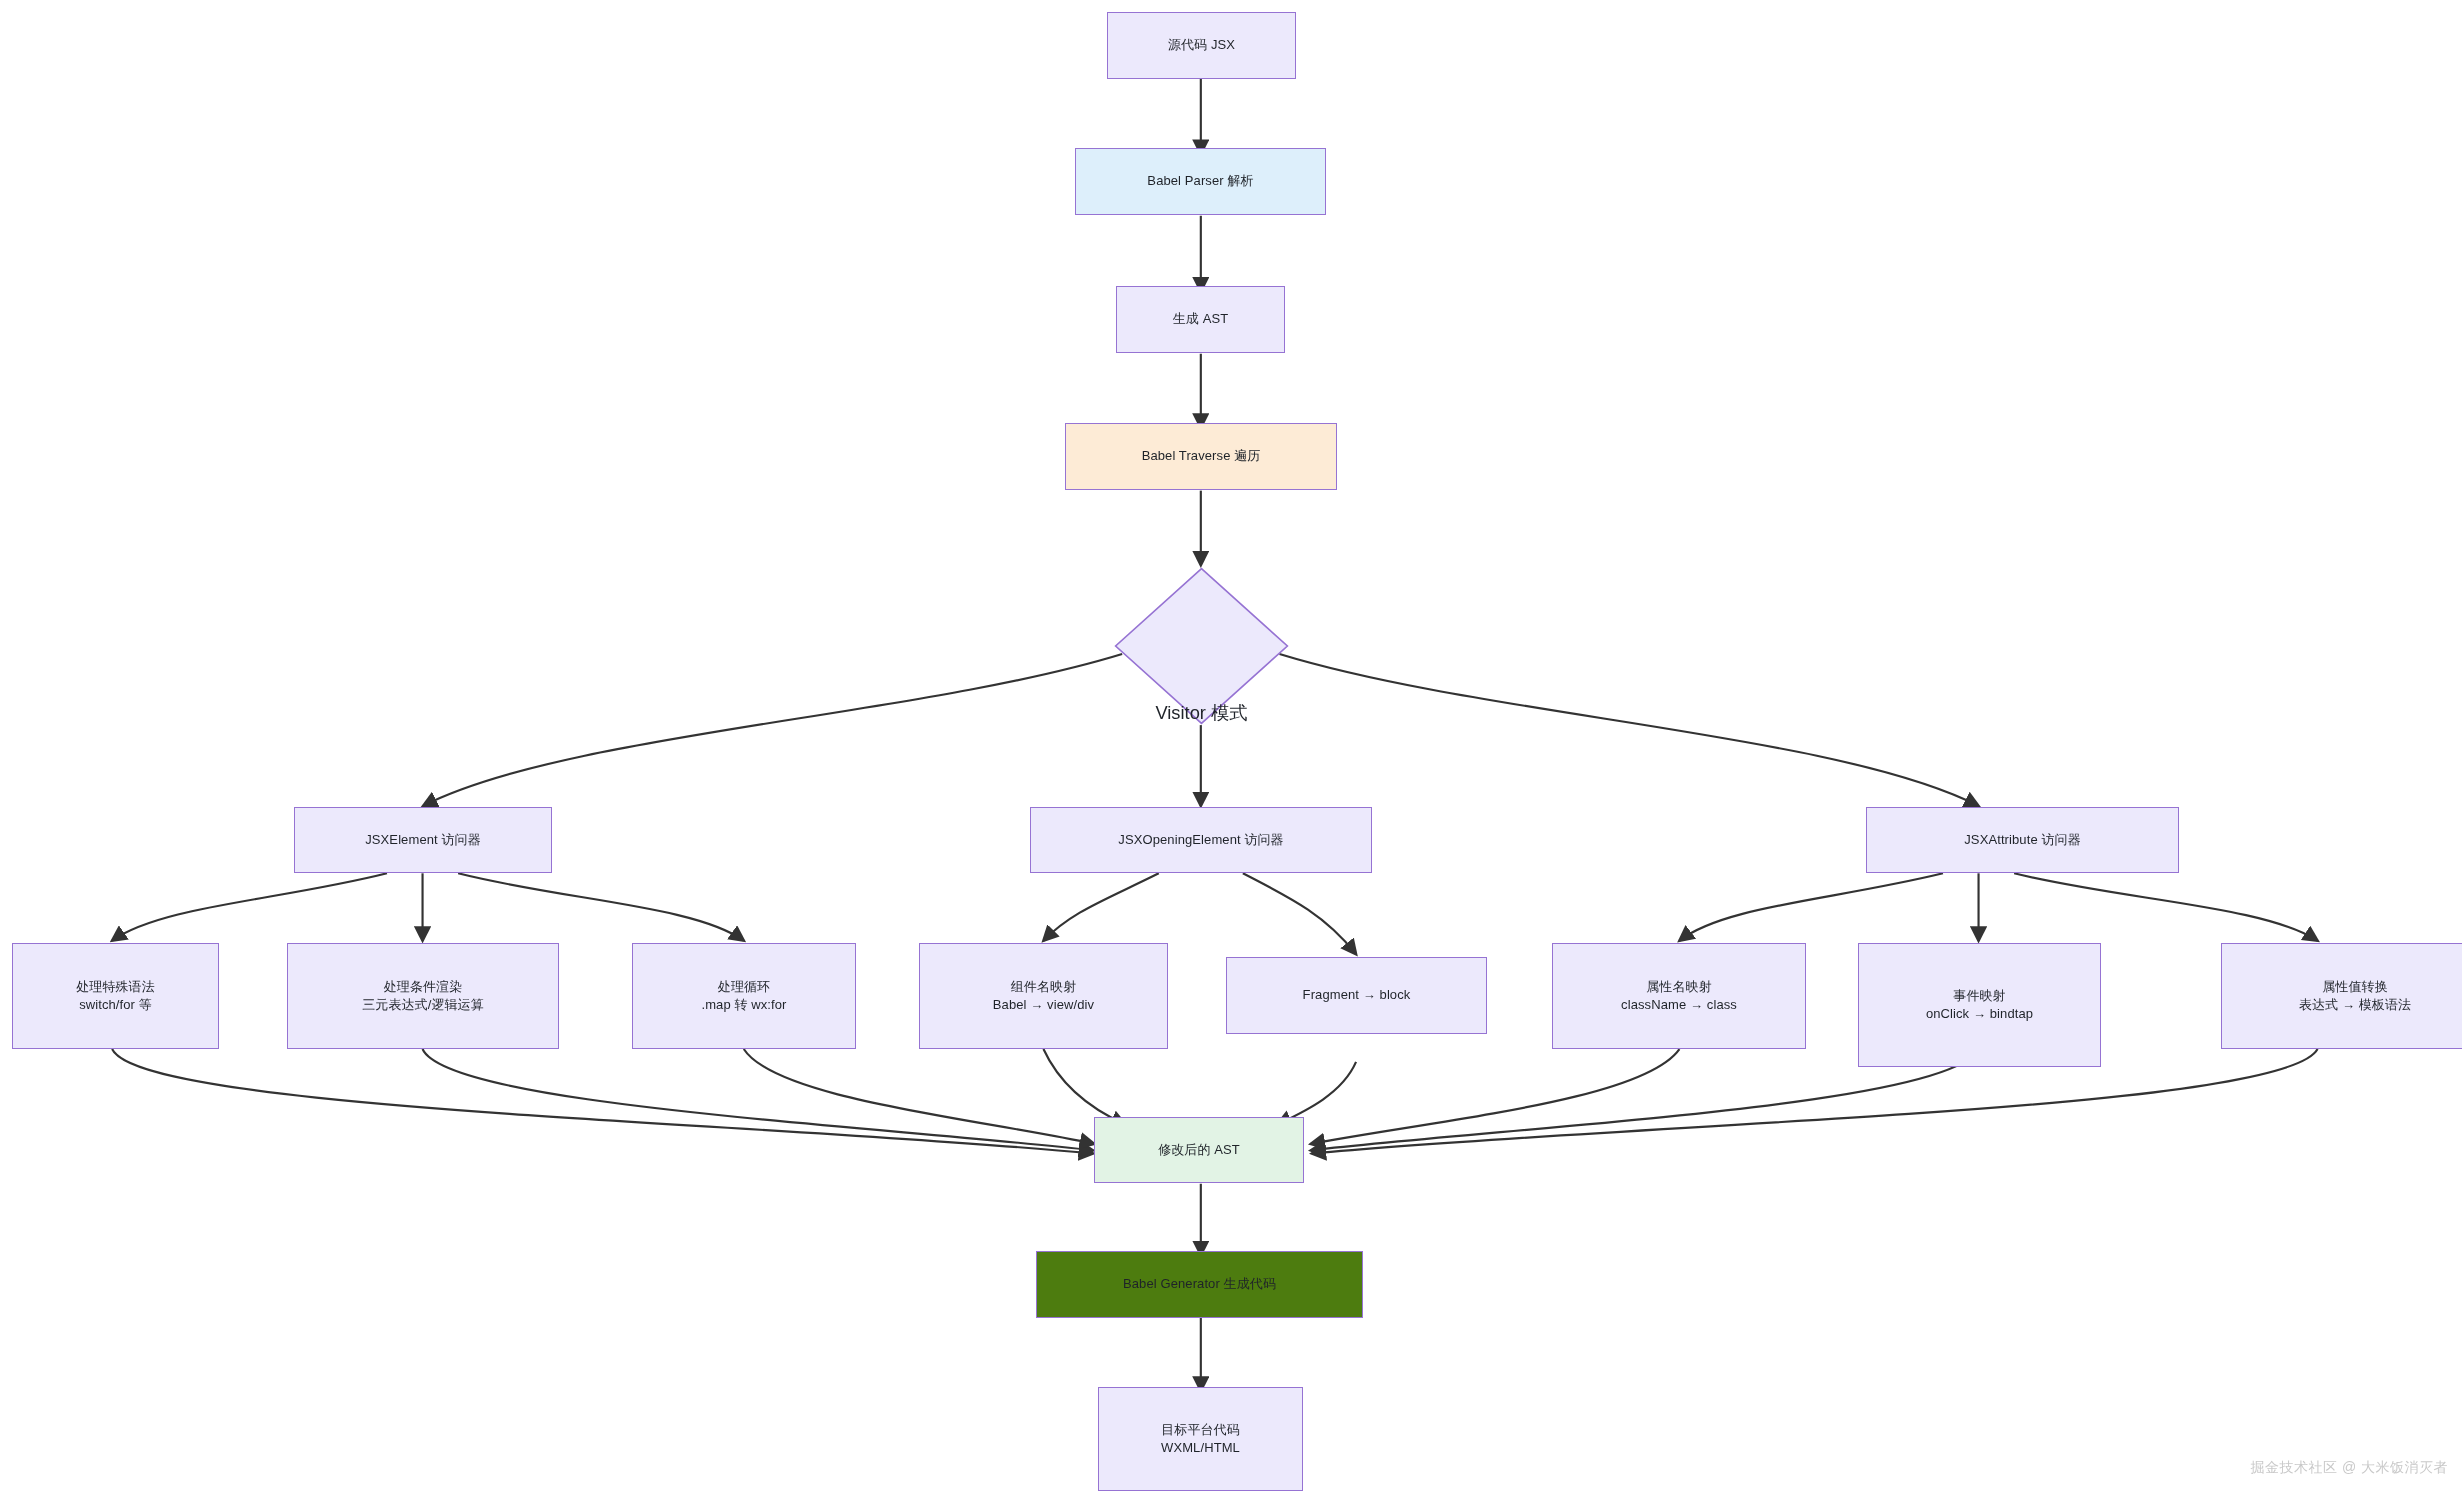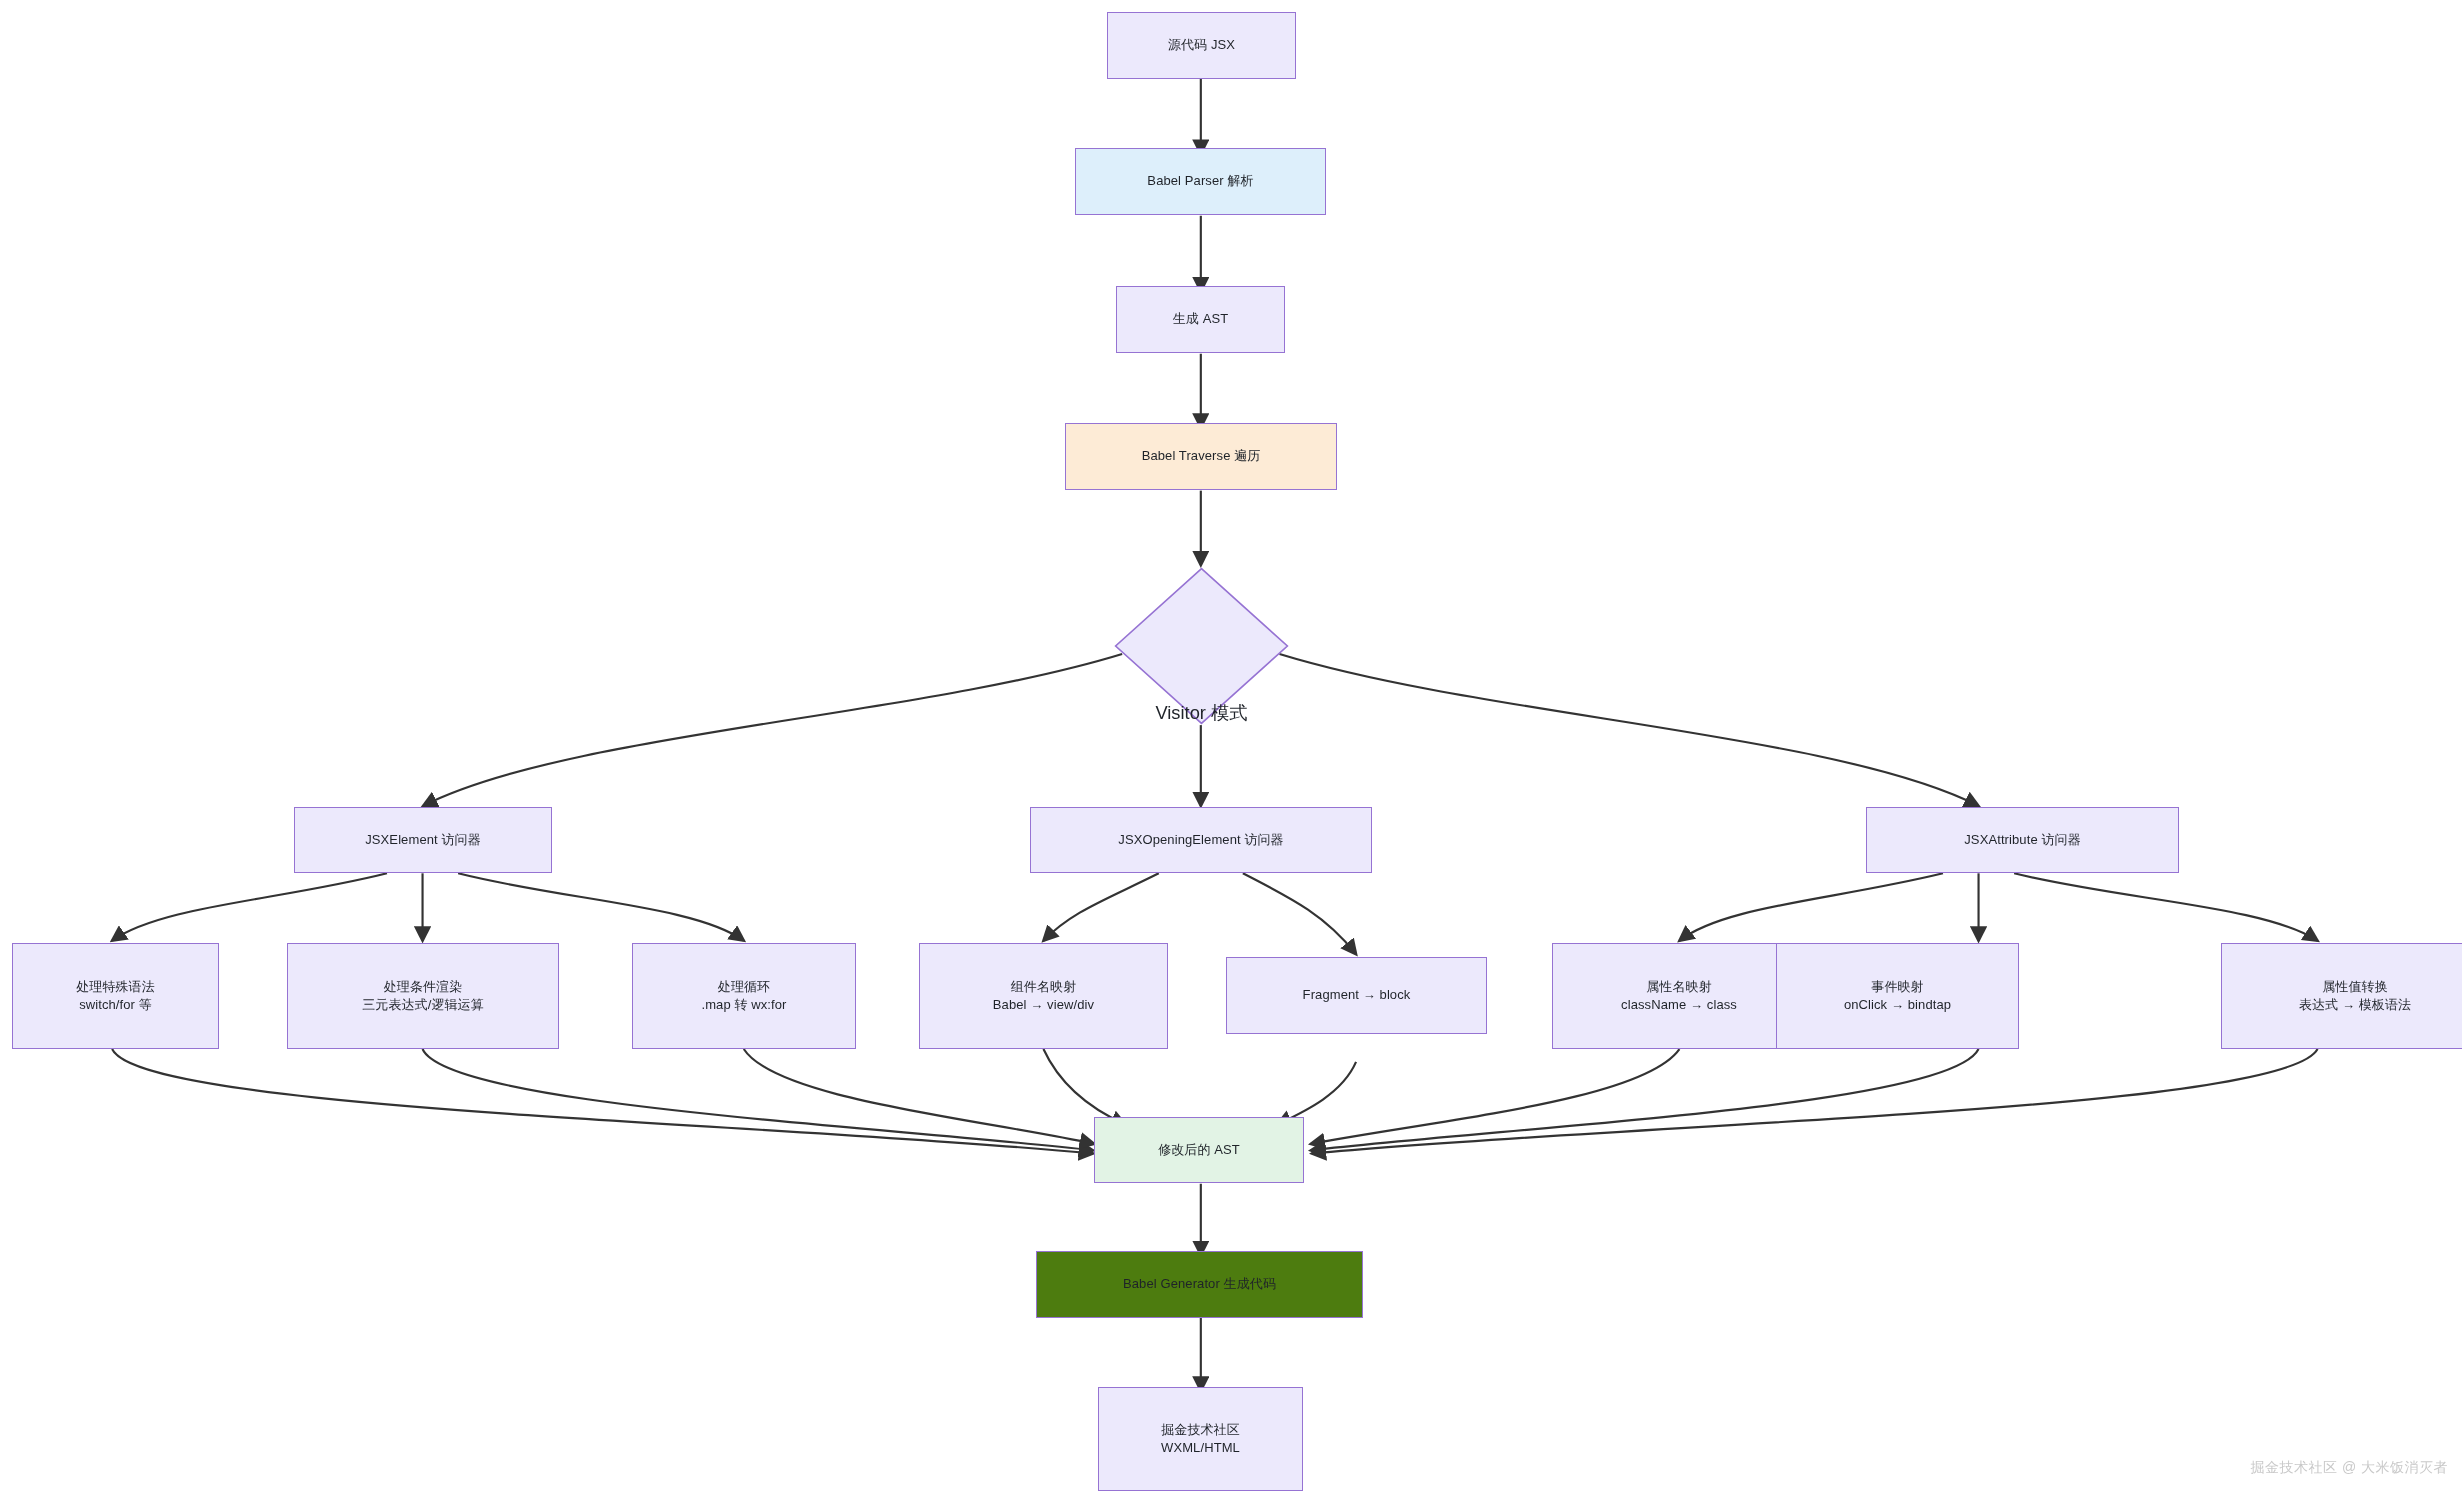--- a/index.html
+++ b/index.html
@@ -182,39 +182,39 @@
 
   <div class="node fill-lavender" style="left:1226px; top:957px; width:261px; height:77px;">
     <span class="ln">Fragment → block</span>
   </div>
 
   <div class="node fill-lavender" style="left:1552px; top:943px; width:254px; height:106px;">
     <span class="ln">属性名映射</span>
     <span class="ln">className → class</span>
   </div>
 
-  <div class="node fill-lavender" style="left:1776px; top:943px; width:243px; height:106px;">
+  <div class="node fill-lavender" style="left:1858px; top:943px; width:243px; height:124px;">
     <span class="ln">事件映射</span>
     <span class="ln">onClick → bindtap</span>
   </div>
 
   <div class="node fill-lavender" style="left:2193px; top:943px; width:268px; height:106px;margin-left:28px;">
     <span class="ln">属性值转换</span>
     <span class="ln">表达式 → 模板语法</span>
   </div>
 
   <div class="node fill-green" style="left:1094px; top:1117px; width:210px; height:66px;">
     <span class="ln">修改后的 AST</span>
   </div>
 
   <div class="node fill-pink" style="left:1036px; top:1251px; width:327px; height:67px;">
     <span class="ln">Babel Generator 生成代码</span>
   </div>
 
   <div class="node fill-lavender" style="left:1098px; top:1387px; width:205px; height:104px;">
-    <span class="ln">掘金技术社区</span>
+    <span class="ln">目标平台代码</span>
     <span class="ln">WXML/HTML</span>
   </div>
 
   <div class="watermark">掘金技术社区 @ 大米饭消灭者</div>
 
 </div>
 
 
 </body></html>

